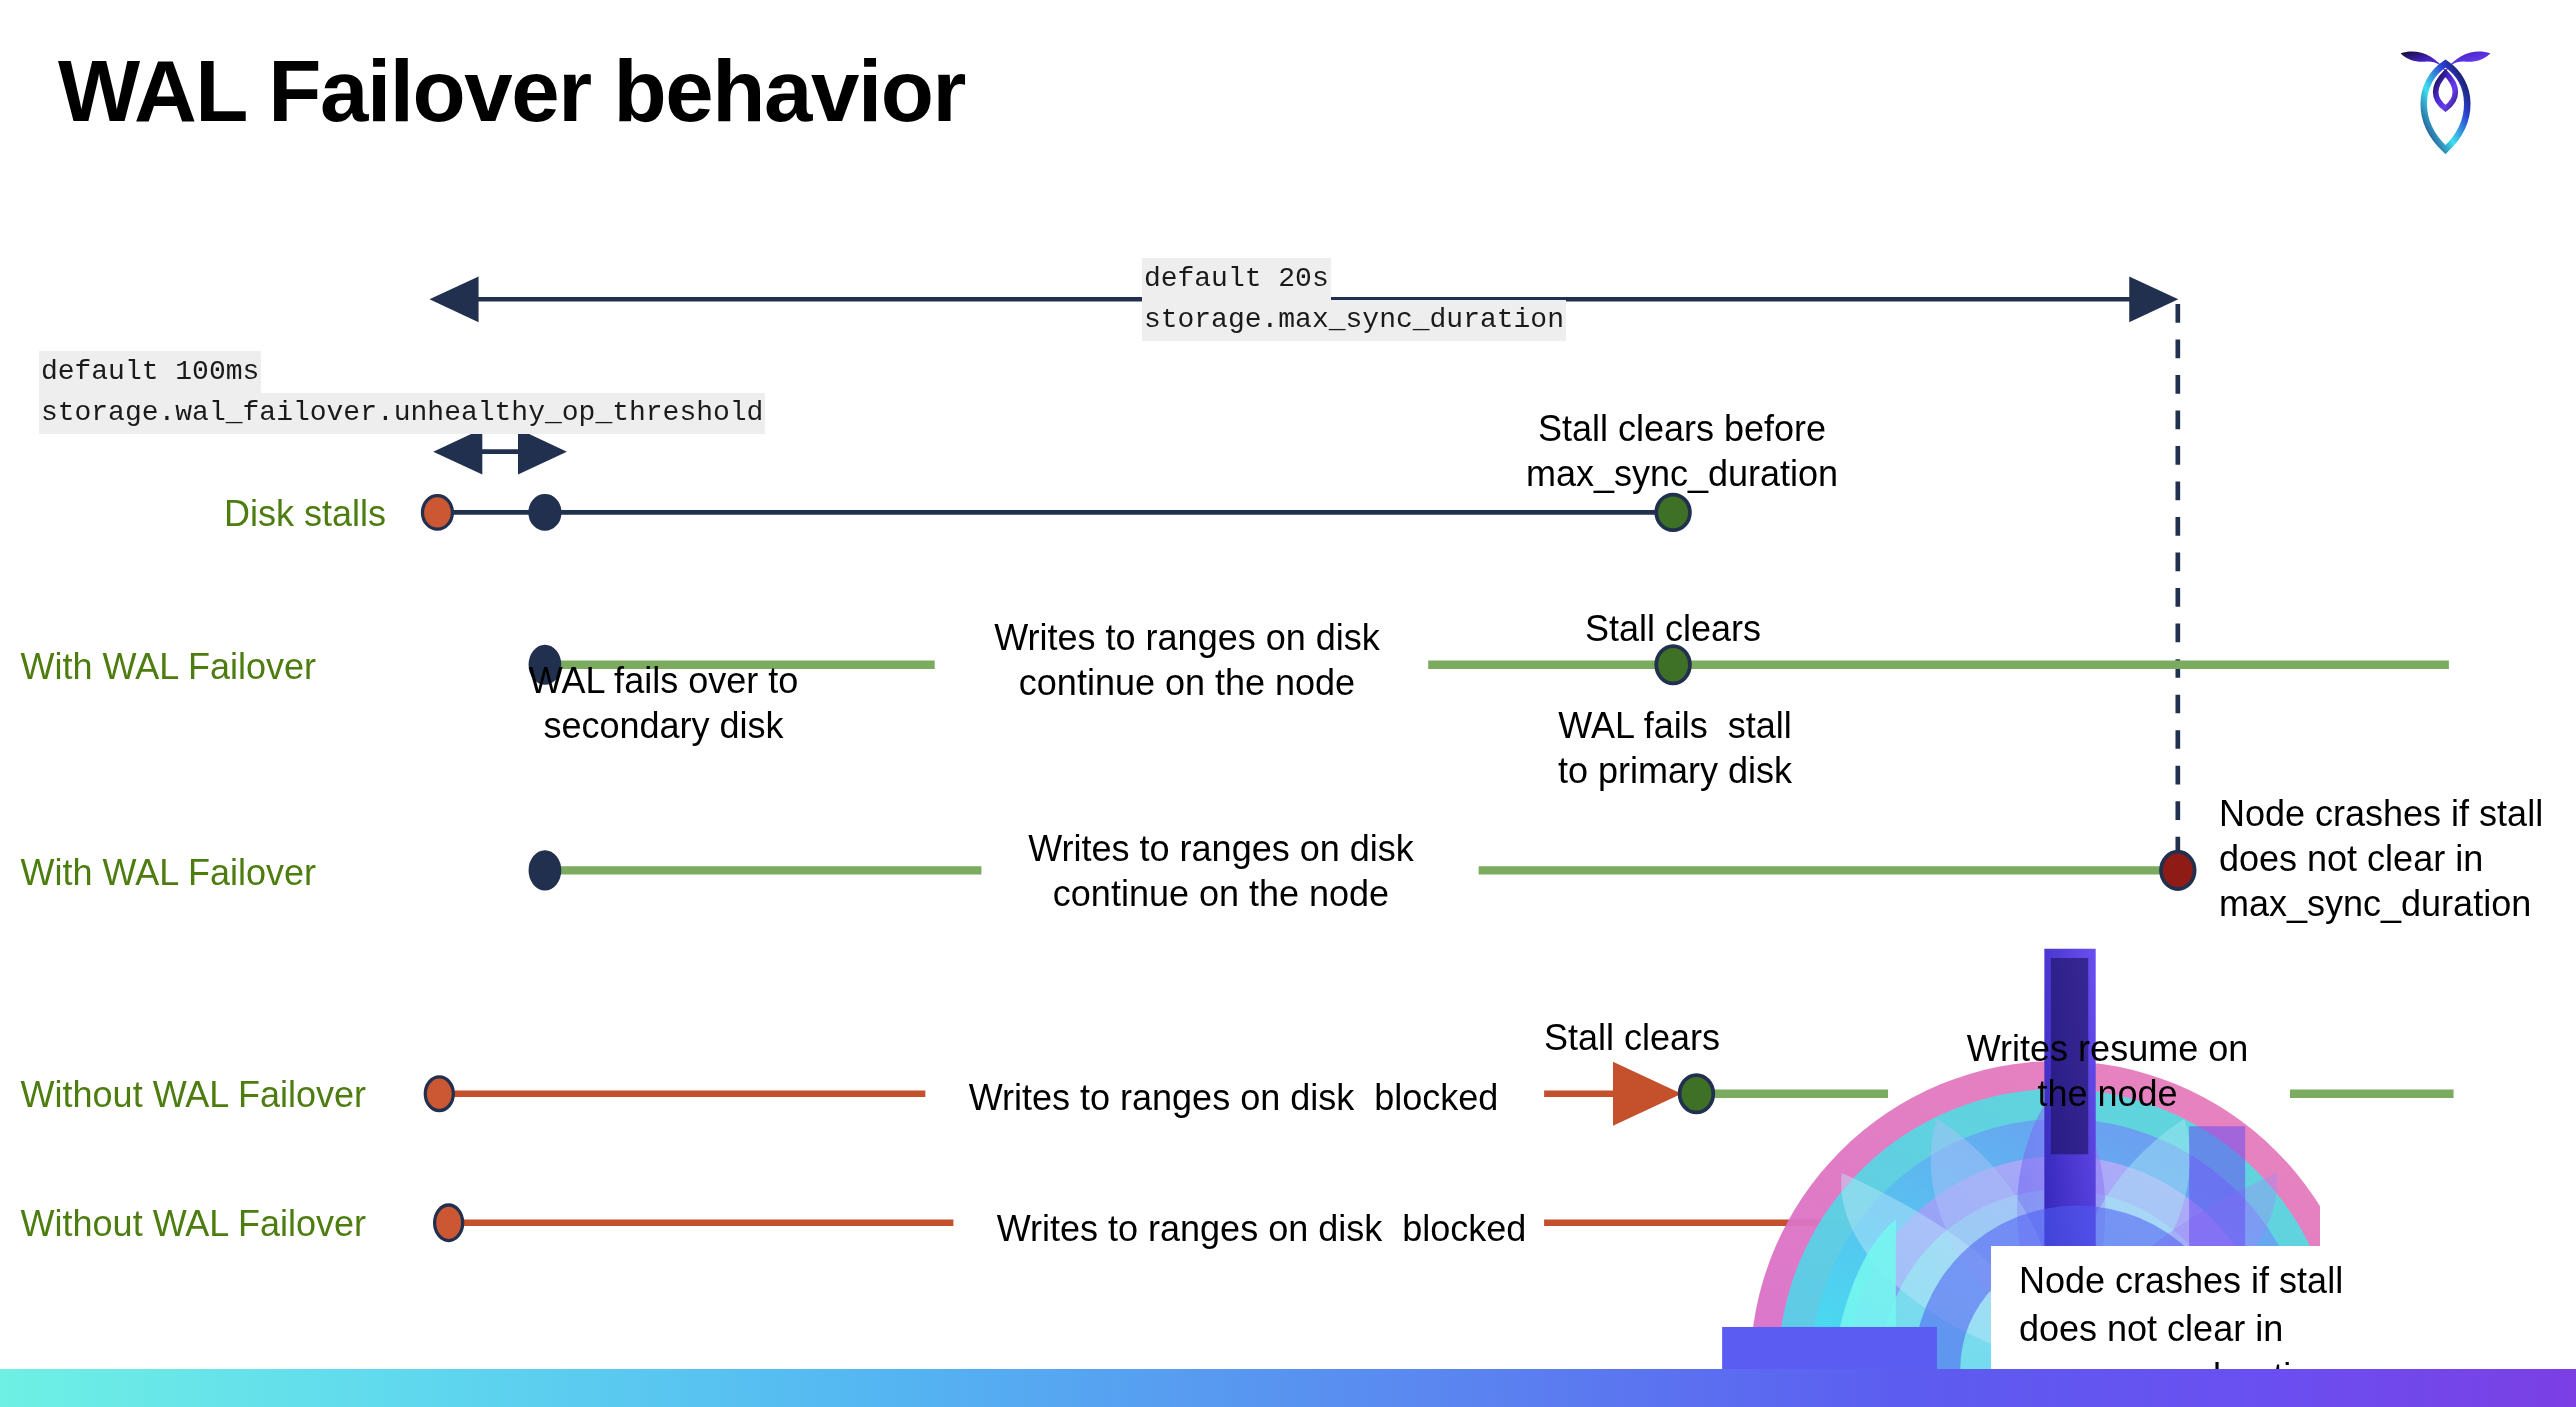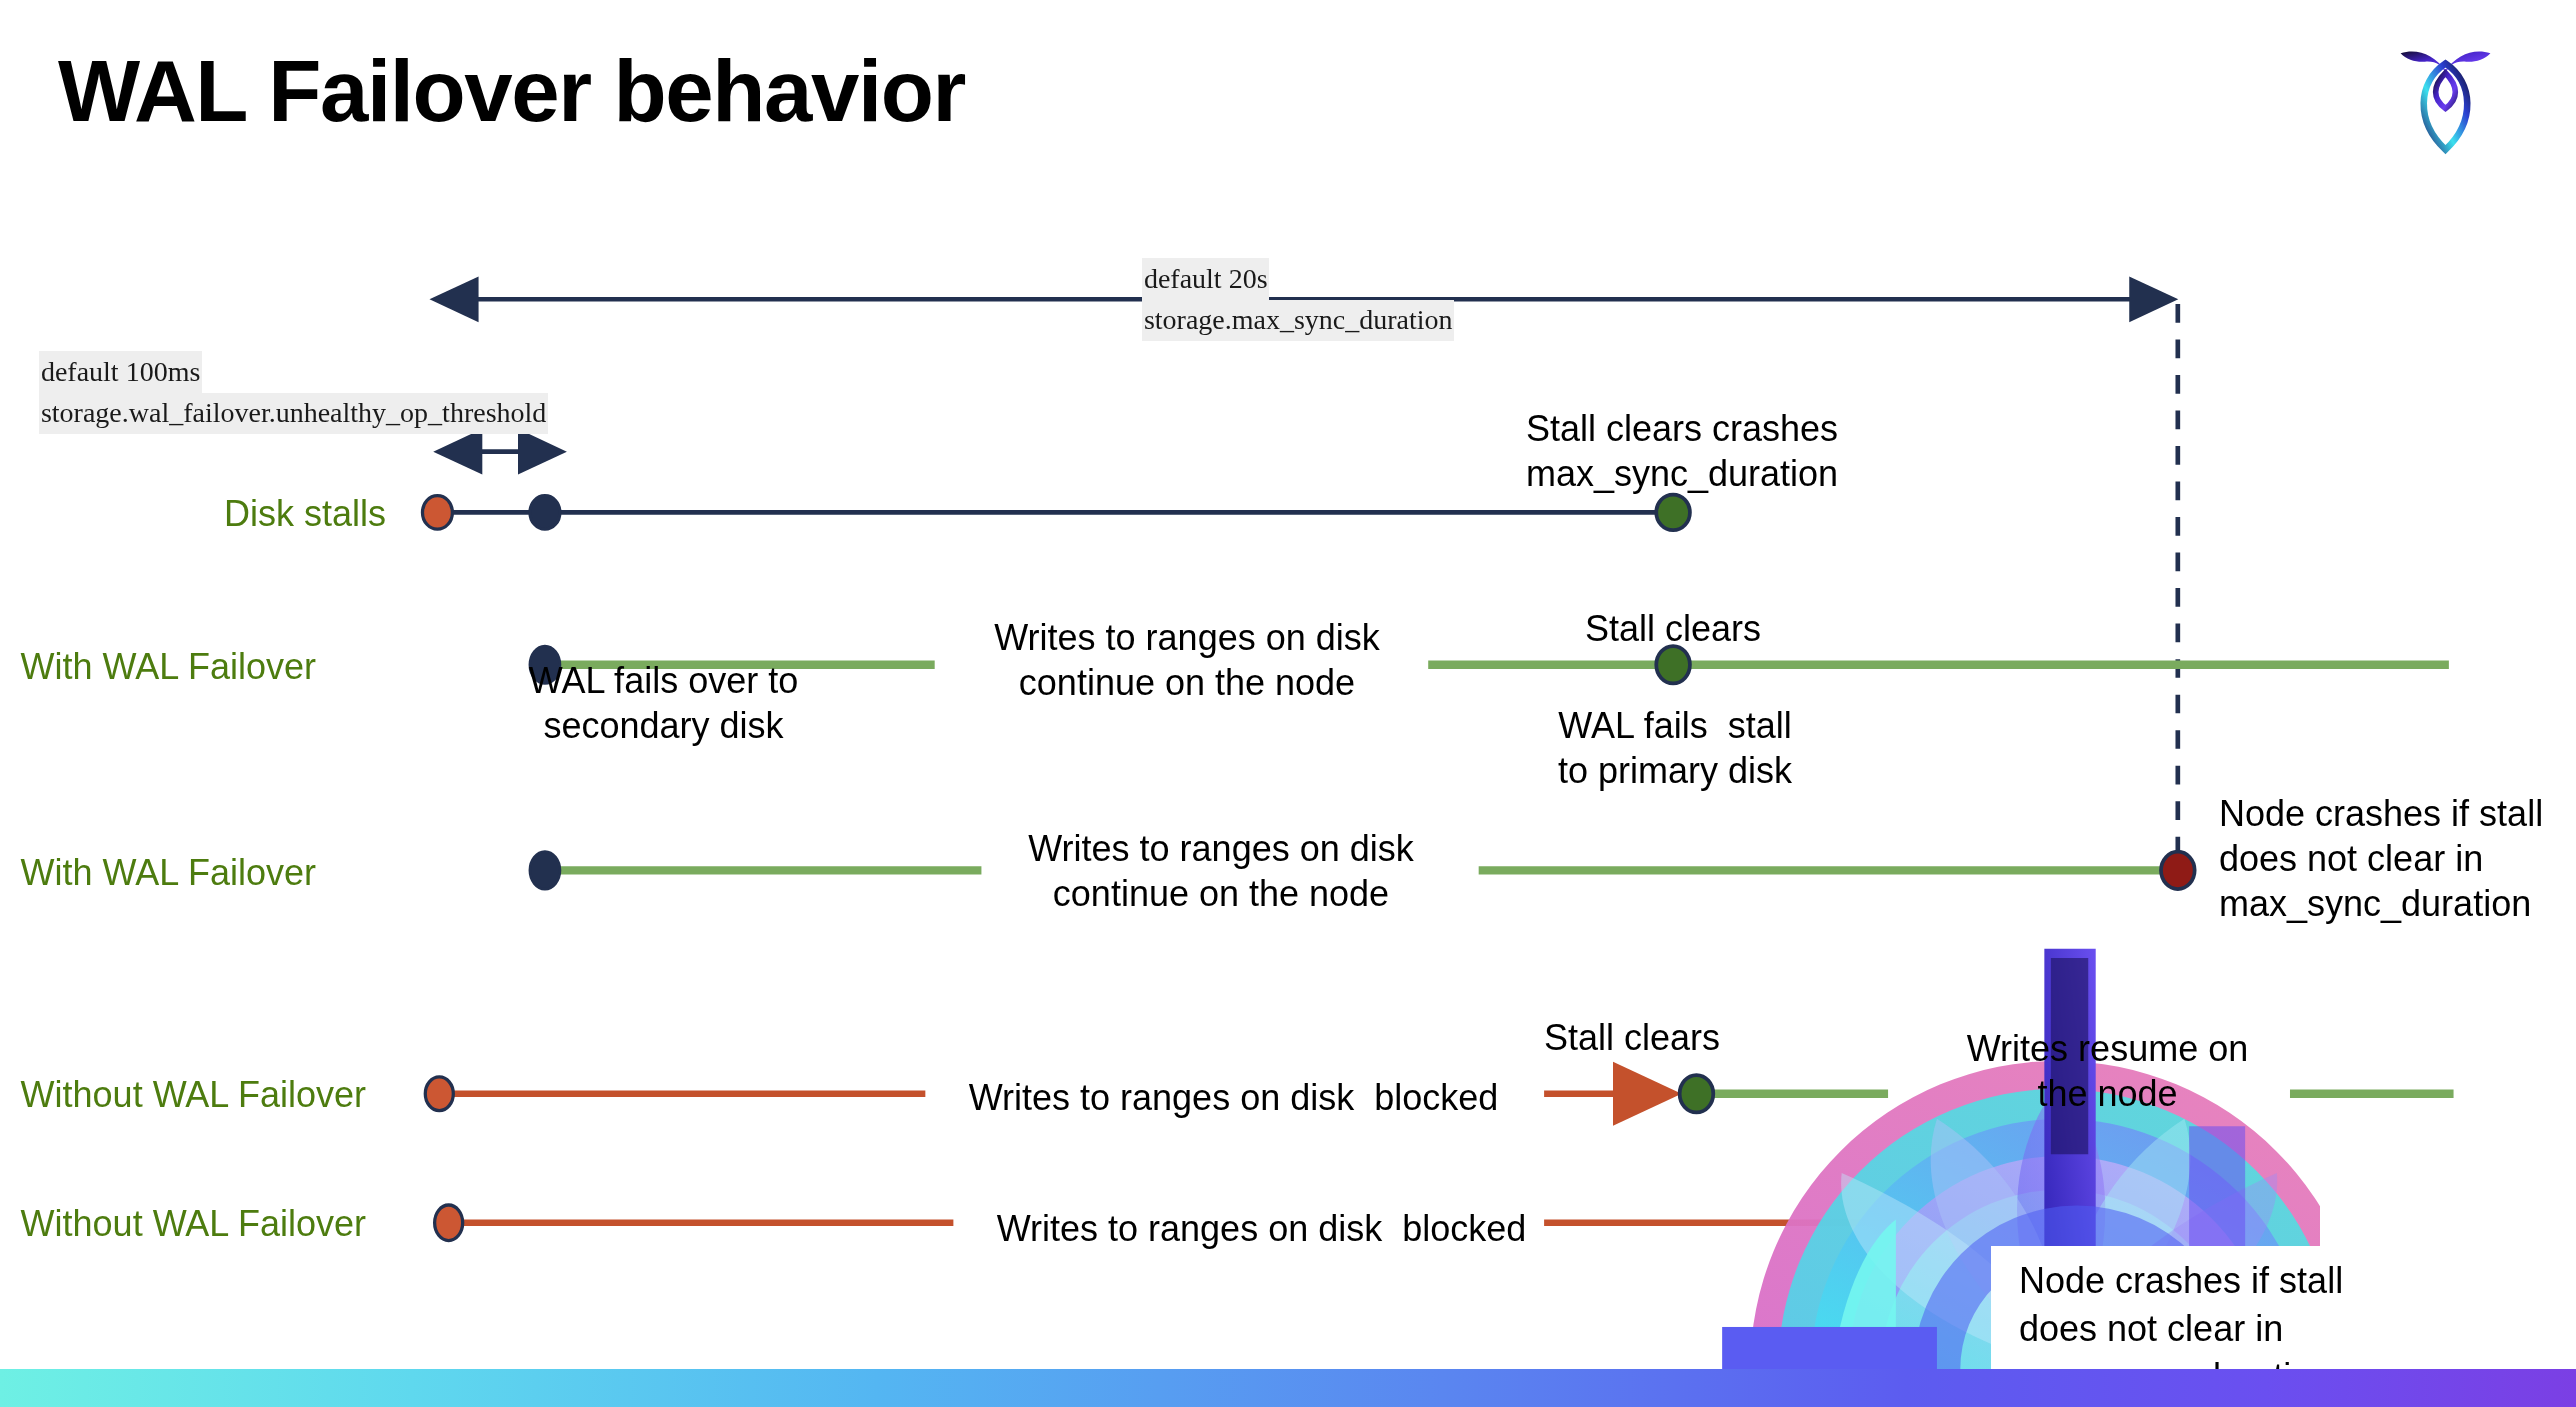--- a/index.html
+++ b/index.html
@@ -19,21 +19,21 @@
 
   
   .logo{position:absolute;left:2380px;top:28px;width:131px;height:131px;}
 
   
   .canvas{position:absolute;left:0;top:0;width:2576px;height:1408px;}
 
   
   .code{
     position:absolute;
-    font-family:Liberation Serif, serif;
+    font-family:Liberation Mono, monospace;
     font-size:28px;line-height:1.42;color:#1a1a1a;white-space:nowrap;
   }
   .code span{background:#eeeeee;padding:0.9px 1.9px;display:inline-block;}
 
   
   .lbl{
     position:absolute;font-size:36px;line-height:1.25;color:#000;
     white-space:pre;
   }
   .lbl.c{text-align:center;}
@@ -228,21 +228,21 @@
   <div class="rowname" style="left:224px;top:492px;">Disk stalls</div>
 
   <div class="rowname" style="left:20.6px;top:645px;">With WAL Failover</div>
 
   <div class="rowname" style="left:20.6px;top:851px;">With WAL Failover</div>
 
   <div class="rowname" style="left:20.6px;top:1073px;">Without WAL Failover</div>
 
   <div class="rowname" style="left:20.6px;top:1202px;">Without WAL Failover</div>
 
-  <div class="lbl c" style="left:1514px;top:406px;width:336px;">Stall clears crashes
+  <div class="lbl c" style="left:1514px;top:406px;width:336px;">Stall clears before
 max_sync_duration</div>
 
   <div class="lbl c" style="left:430px;top:658px;width:467px;">WAL fails over to
 secondary disk</div>
 
   <div class="lbl c" style="left:944px;top:615px;width:486px;">Writes to ranges on disk
 continue on the node</div>
 
   <div class="lbl c" style="left:1514px;top:606px;width:318px;">Stall clears</div>
 

